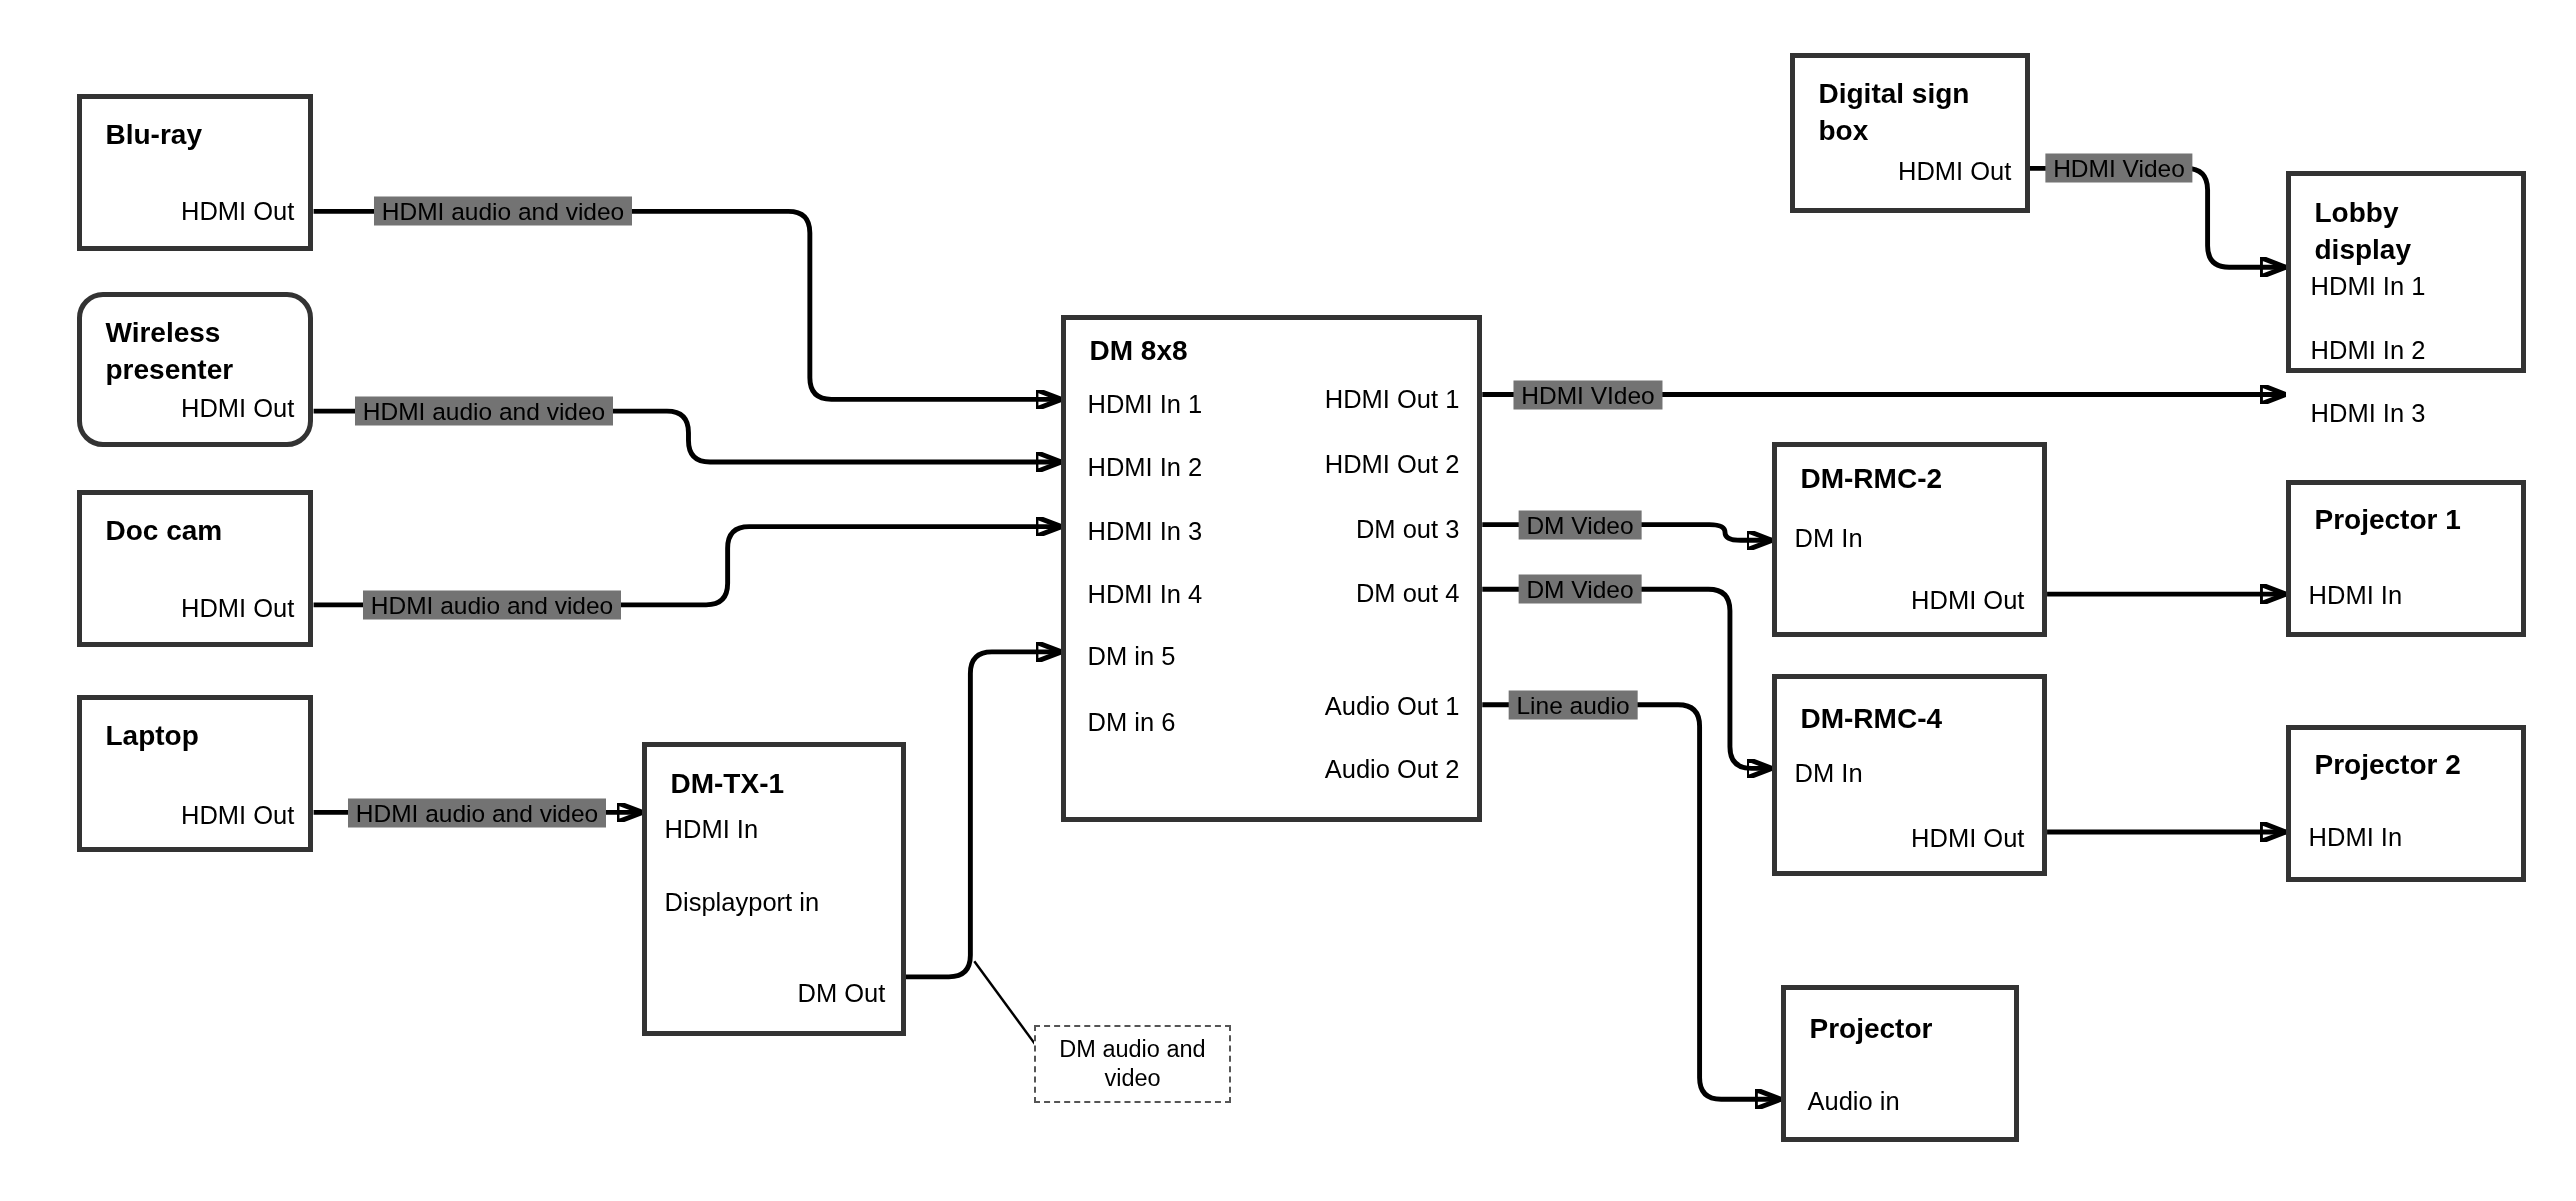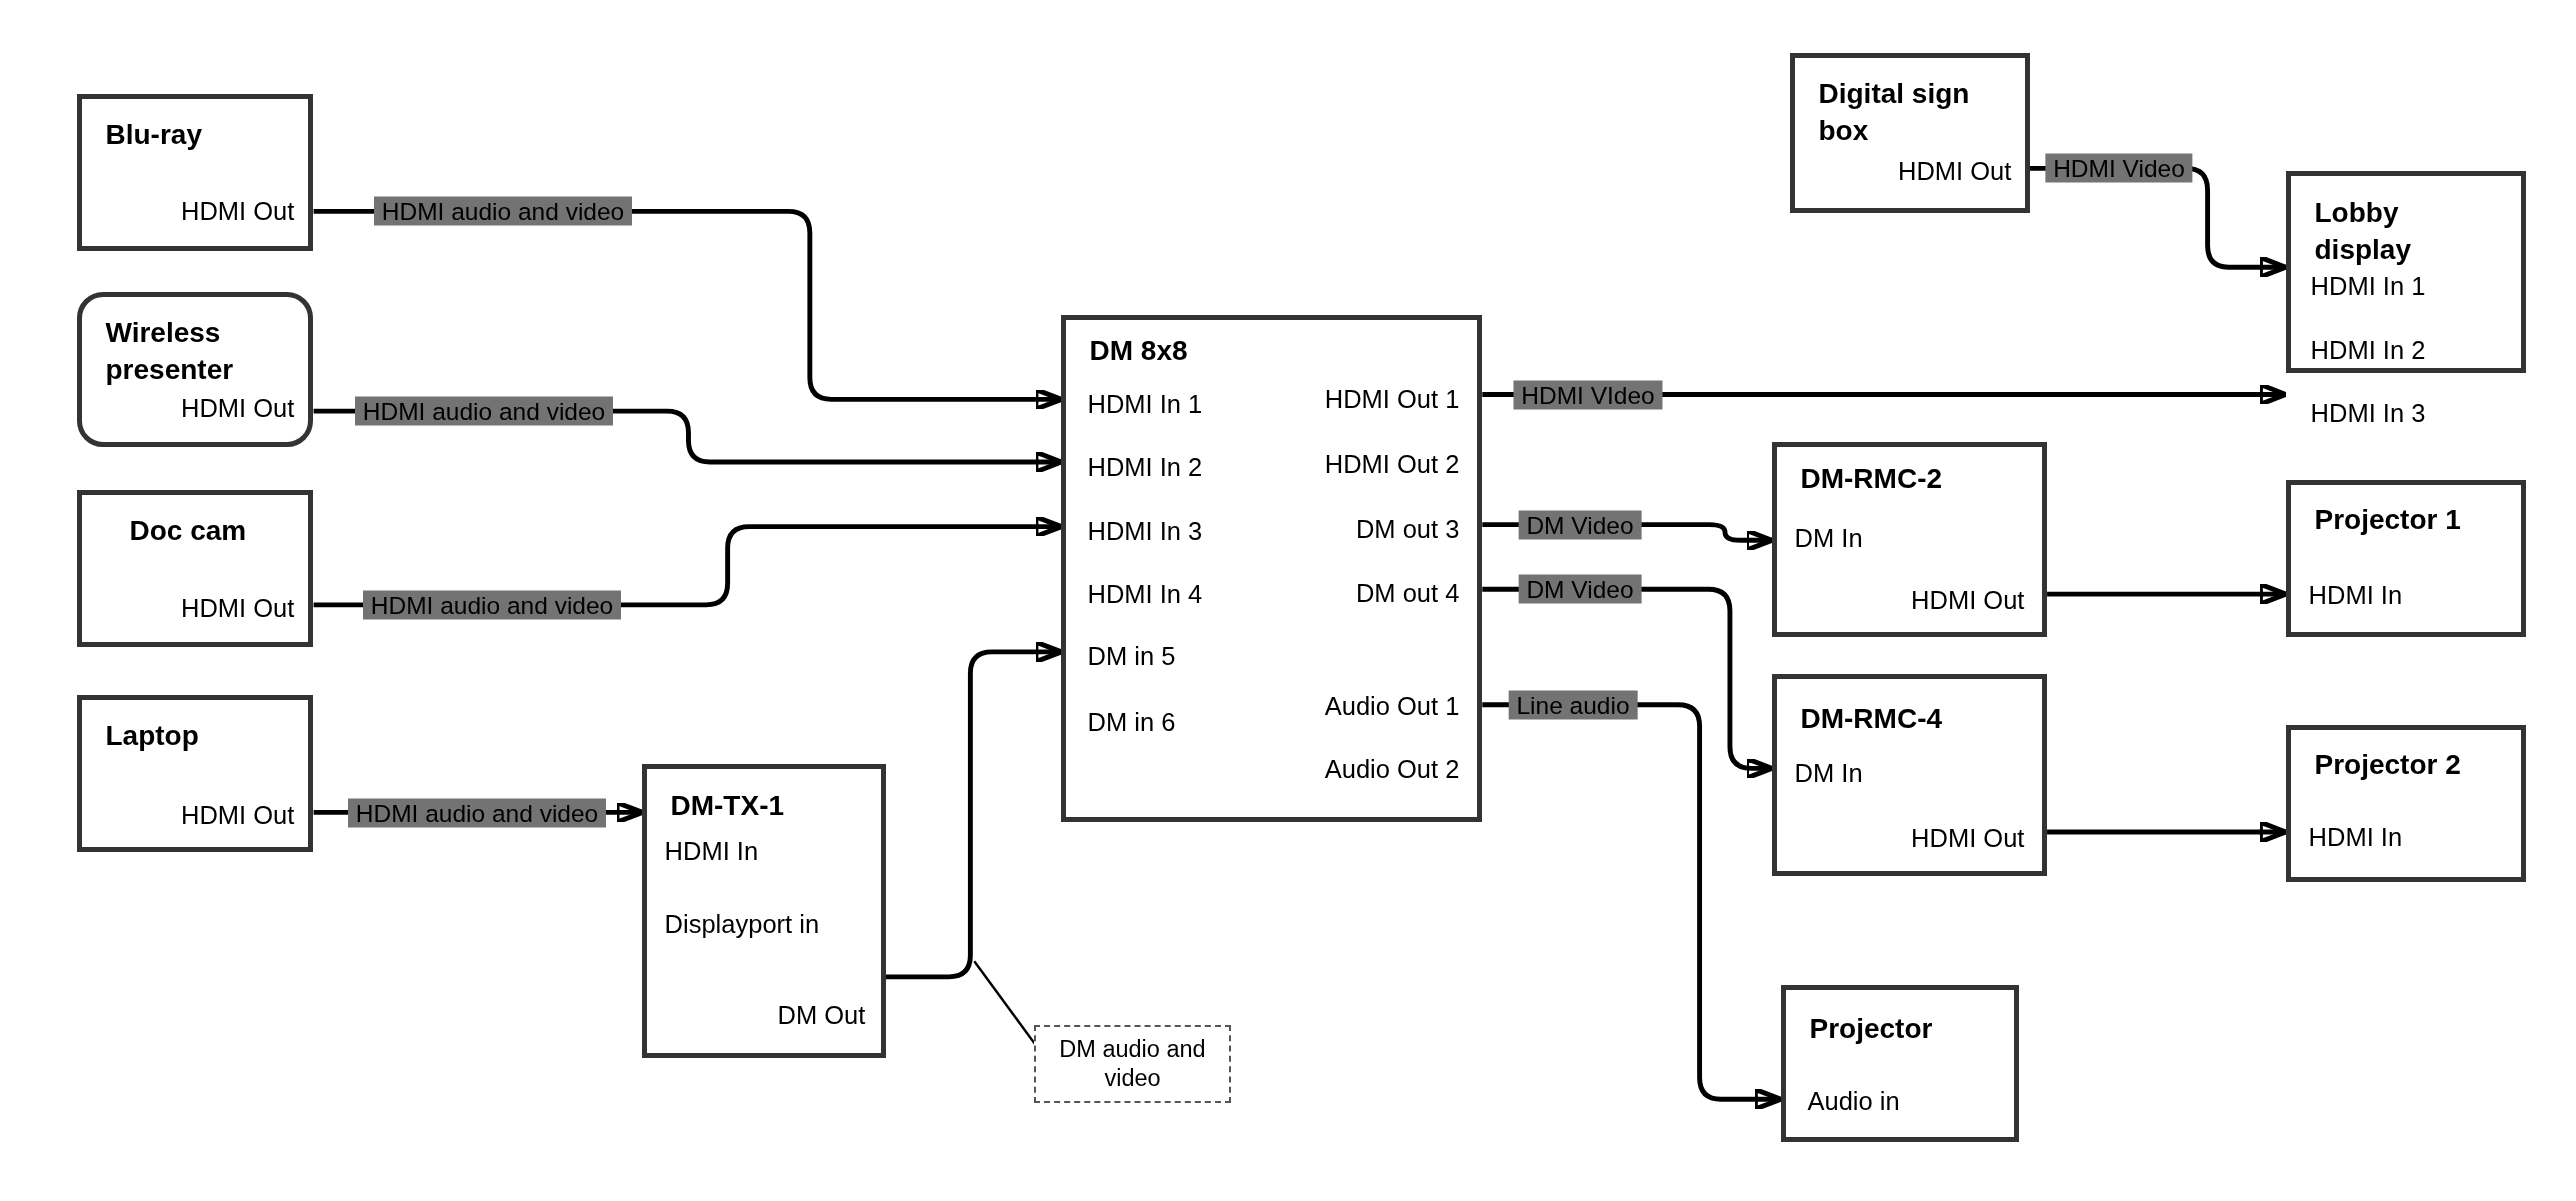--- a/index.html
+++ b/index.html
@@ -81,30 +81,30 @@
     <div class="node-title" style="top:16.6px;">Blu-ray</div>
     <div class="port" style="top:97px;right:13.7px;">HDMI Out</div>
   </div>
 
   <div class="node" style="left:77px;top:292px;width:236px;height:155px;border-radius:26px;">
     <div class="node-title" style="top:16.6px;">Wireless presenter</div>
     <div class="port" style="top:96px;right:13.7px;">HDMI Out</div>
   </div>
 
   <div class="node" style="left:77px;top:490px;width:236px;height:157px;">
-    <div class="node-title" style="top:16.6px;margin-left:24px;">Doc cam</div>
+    <div class="node-title" style="top:16.6px;">Doc cam</div>
     <div class="port" style="top:98px;right:13.7px;">HDMI Out</div>
   </div>
 
   <div class="node" style="left:77px;top:695px;width:236px;height:157px;">
     <div class="node-title" style="top:16.6px;">Laptop</div>
     <div class="port" style="top:100px;right:13.7px;">HDMI Out</div>
   </div>
 
-  <div class="node" style="left:642px;top:764px;width:244px;height:294px;">
+  <div class="node" style="left:642px;top:742px;width:264px;height:294px;">
     <div class="node-title" style="top:17.6px;">DM-TX-1</div>
     <div class="port" style="top:67px;left:17.6px;">HDMI In</div>
     <div class="port" style="top:140px;left:17.6px;">Displayport in</div>
     <div class="port" style="top:231px;right:15.7px;">DM Out</div>
   </div>
 
   <div class="node" style="left:1061px;top:315px;width:421px;height:507px;">
     <div class="node-title" style="top:11.7px;">DM 8x8</div>
     <div class="port" style="top:69px;left:21.5px;">HDMI In 1</div>
     <div class="port" style="top:132px;left:21.5px;">HDMI In 2</div>

